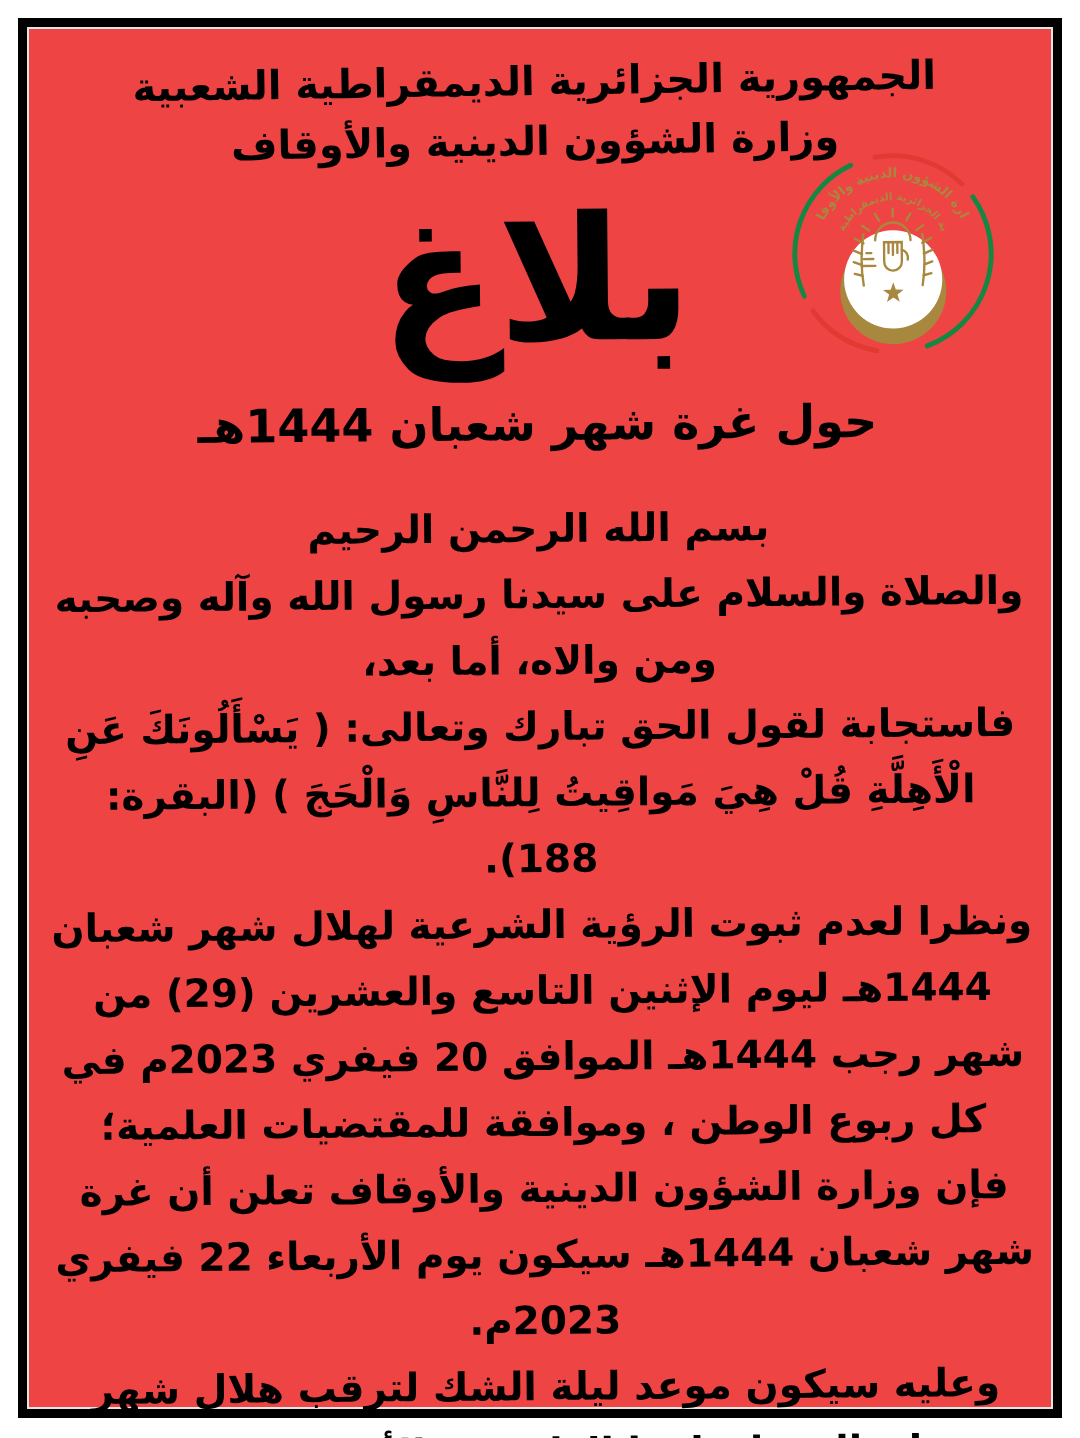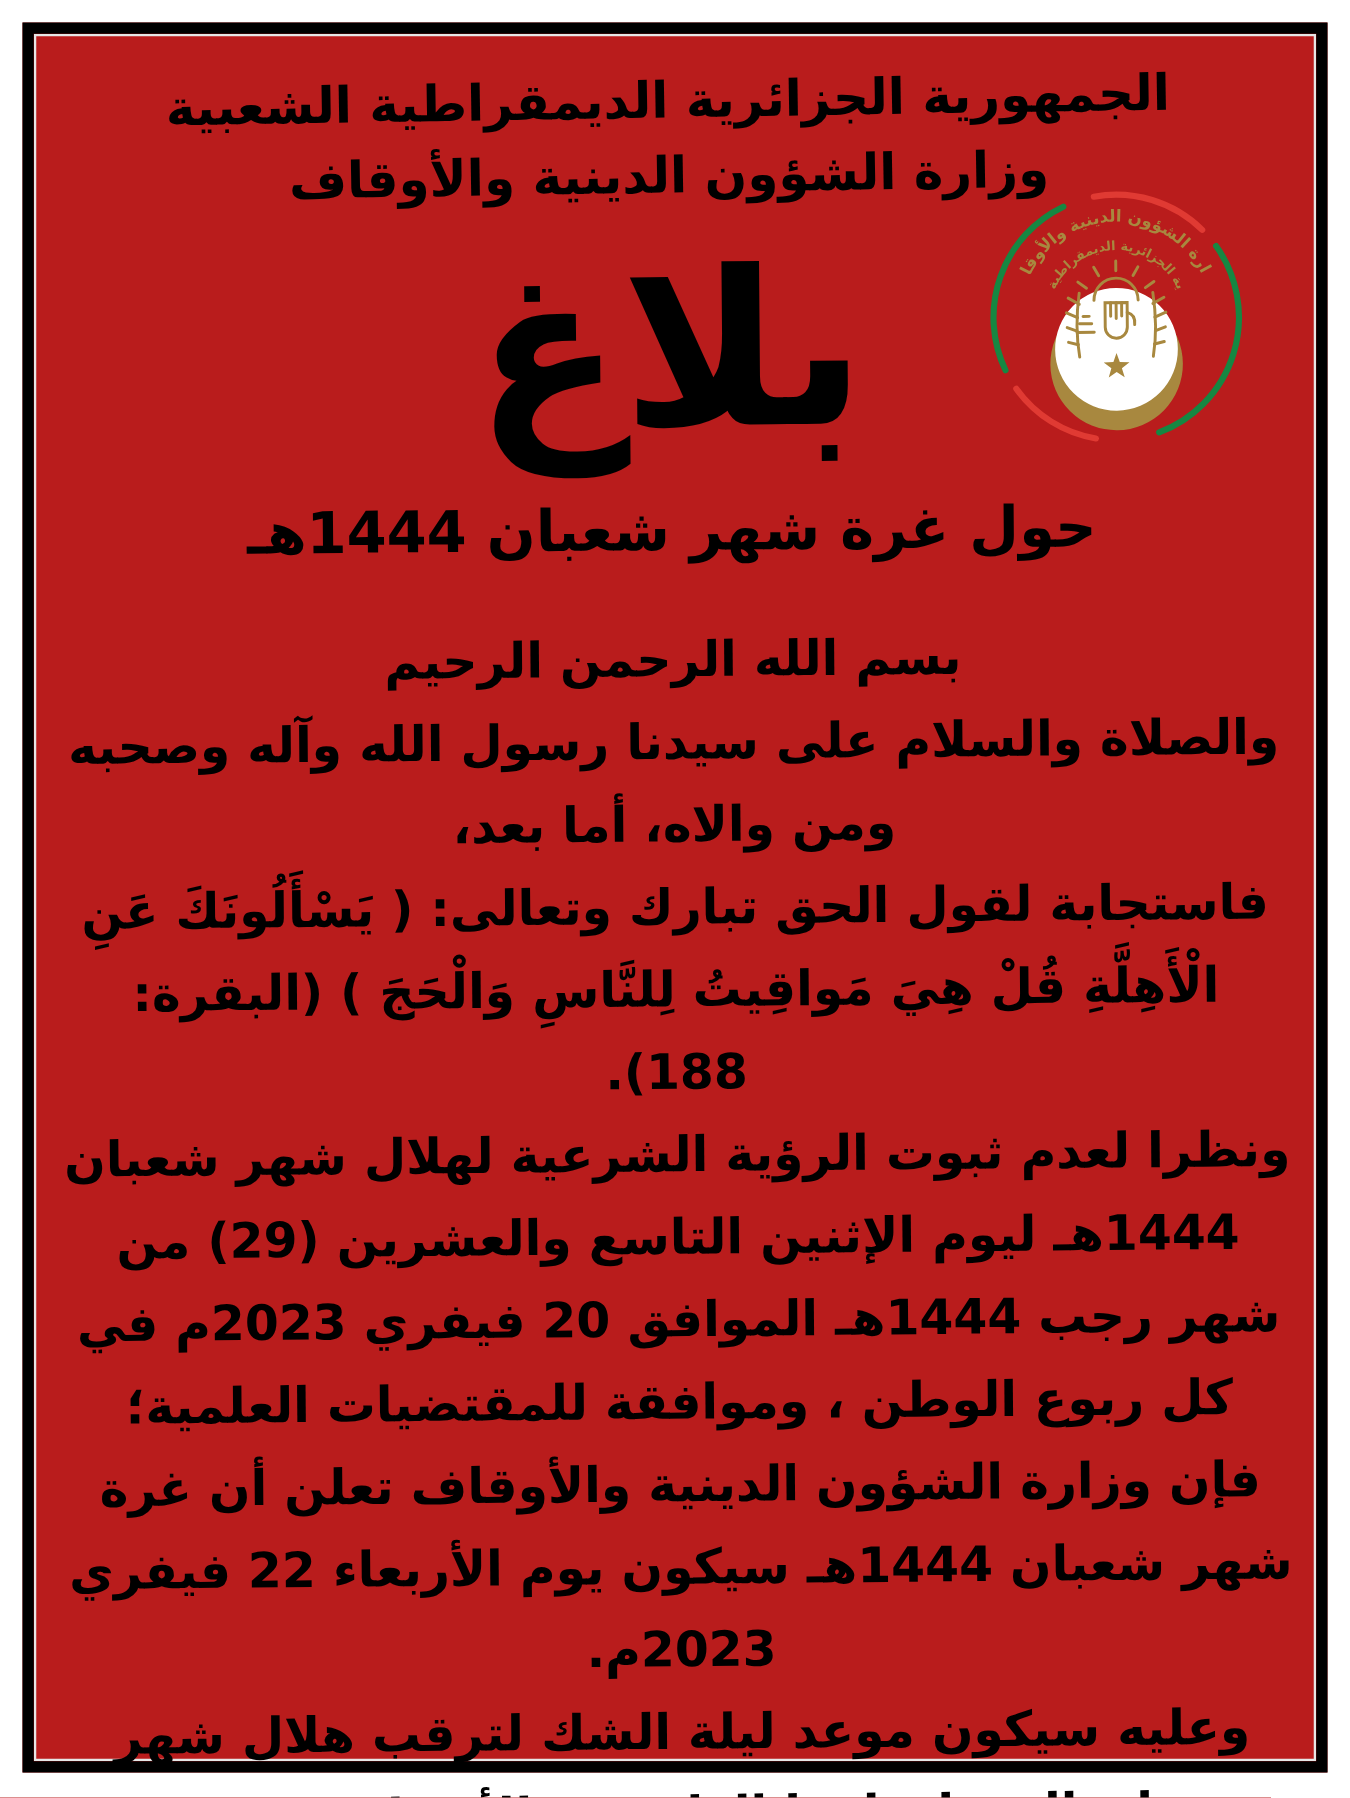--- a/index.html
+++ b/index.html
@@ -15,21 +15,21 @@
     color:#000;
     overflow:hidden;
     position:relative;
   }
   .frame{
     position:absolute;
     left:18px;top:18px;right:18px;bottom:20px;
     border:9px solid #000;
     box-shadow:inset 0 0 0 2px #e6e6e6;
     box-sizing:border-box;
-    background:#b91c1c;
+    background:#ef4444;
   }
   .tilt{
     position:relative;
     height:100%;
     box-sizing:border-box;
     padding:24px 22px 0 22px;
     transform:rotate(-0.5deg);
   }
   
   .header{

